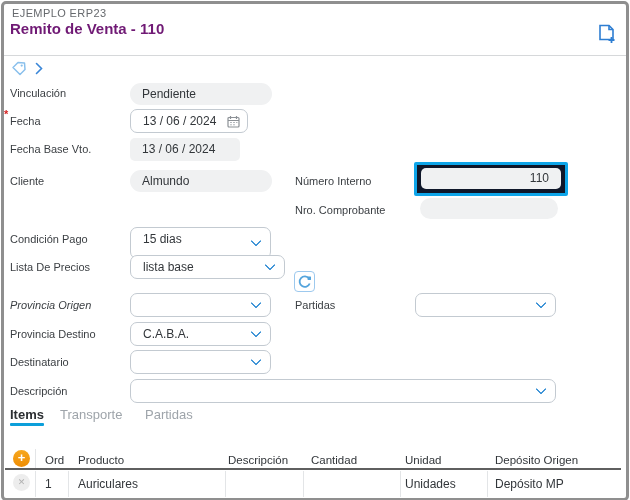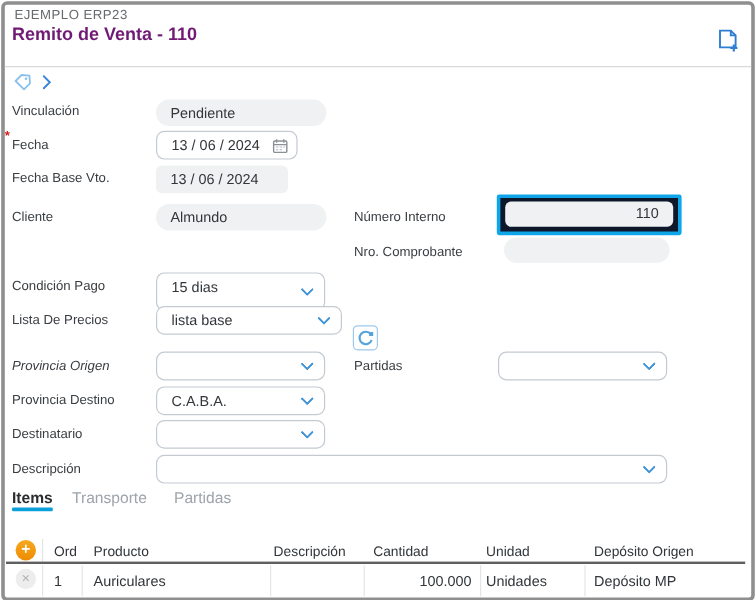--- a/index.html
+++ b/index.html
@@ -171,16 +171,15 @@
   <div class="abs del-btn icon-btn" style="left:13px;top:4px;">✕</div>
   <div class="abs vline" style="left:35px;top:1px;height:26px;"></div>
   <div class="abs vline" style="left:68px;top:1px;height:26px;"></div>
   <div class="abs vline" style="left:225px;top:1px;height:26px;"></div>
   <div class="abs vline" style="left:303px;top:1px;height:26px;"></div>
   <div class="abs vline" style="left:400px;top:1px;height:26px;"></div>
   <div class="abs vline" style="left:487px;top:1px;height:26px;"></div>
   <div class="abs td" style="left:45px;top:7px;">1</div>
   <div class="abs td" style="left:78px;top:7px;">Auriculares</div>
   <div class="abs td" style="left:228px;top:7px;"></div>
-  <div class="abs td" style="left:303px;top:7px;width:90px;text-align:right;">100.000</div>
   <div class="abs td" style="left:405px;top:7px;">Unidades</div>
   <div class="abs td" style="left:495px;top:7px;">Depósito MP</div>
 </div>
 
 </body></html>

